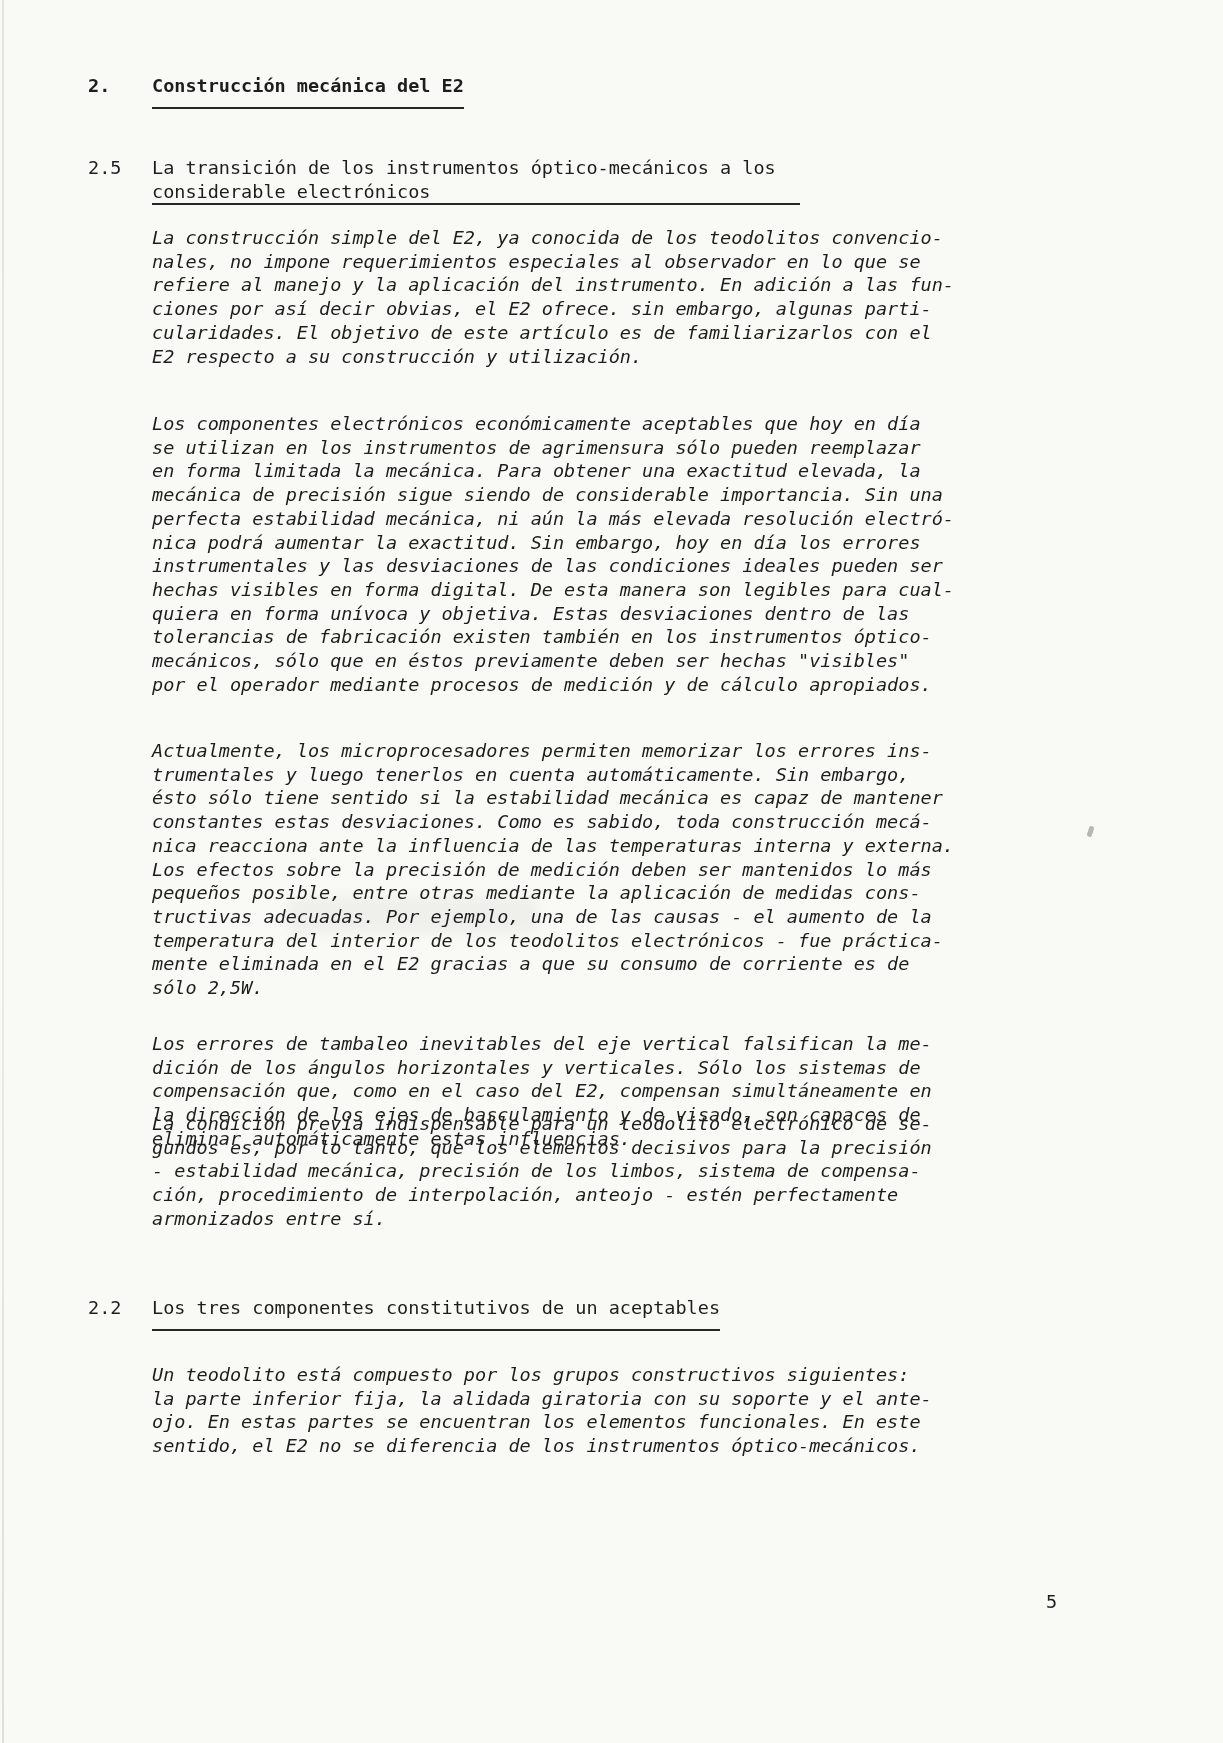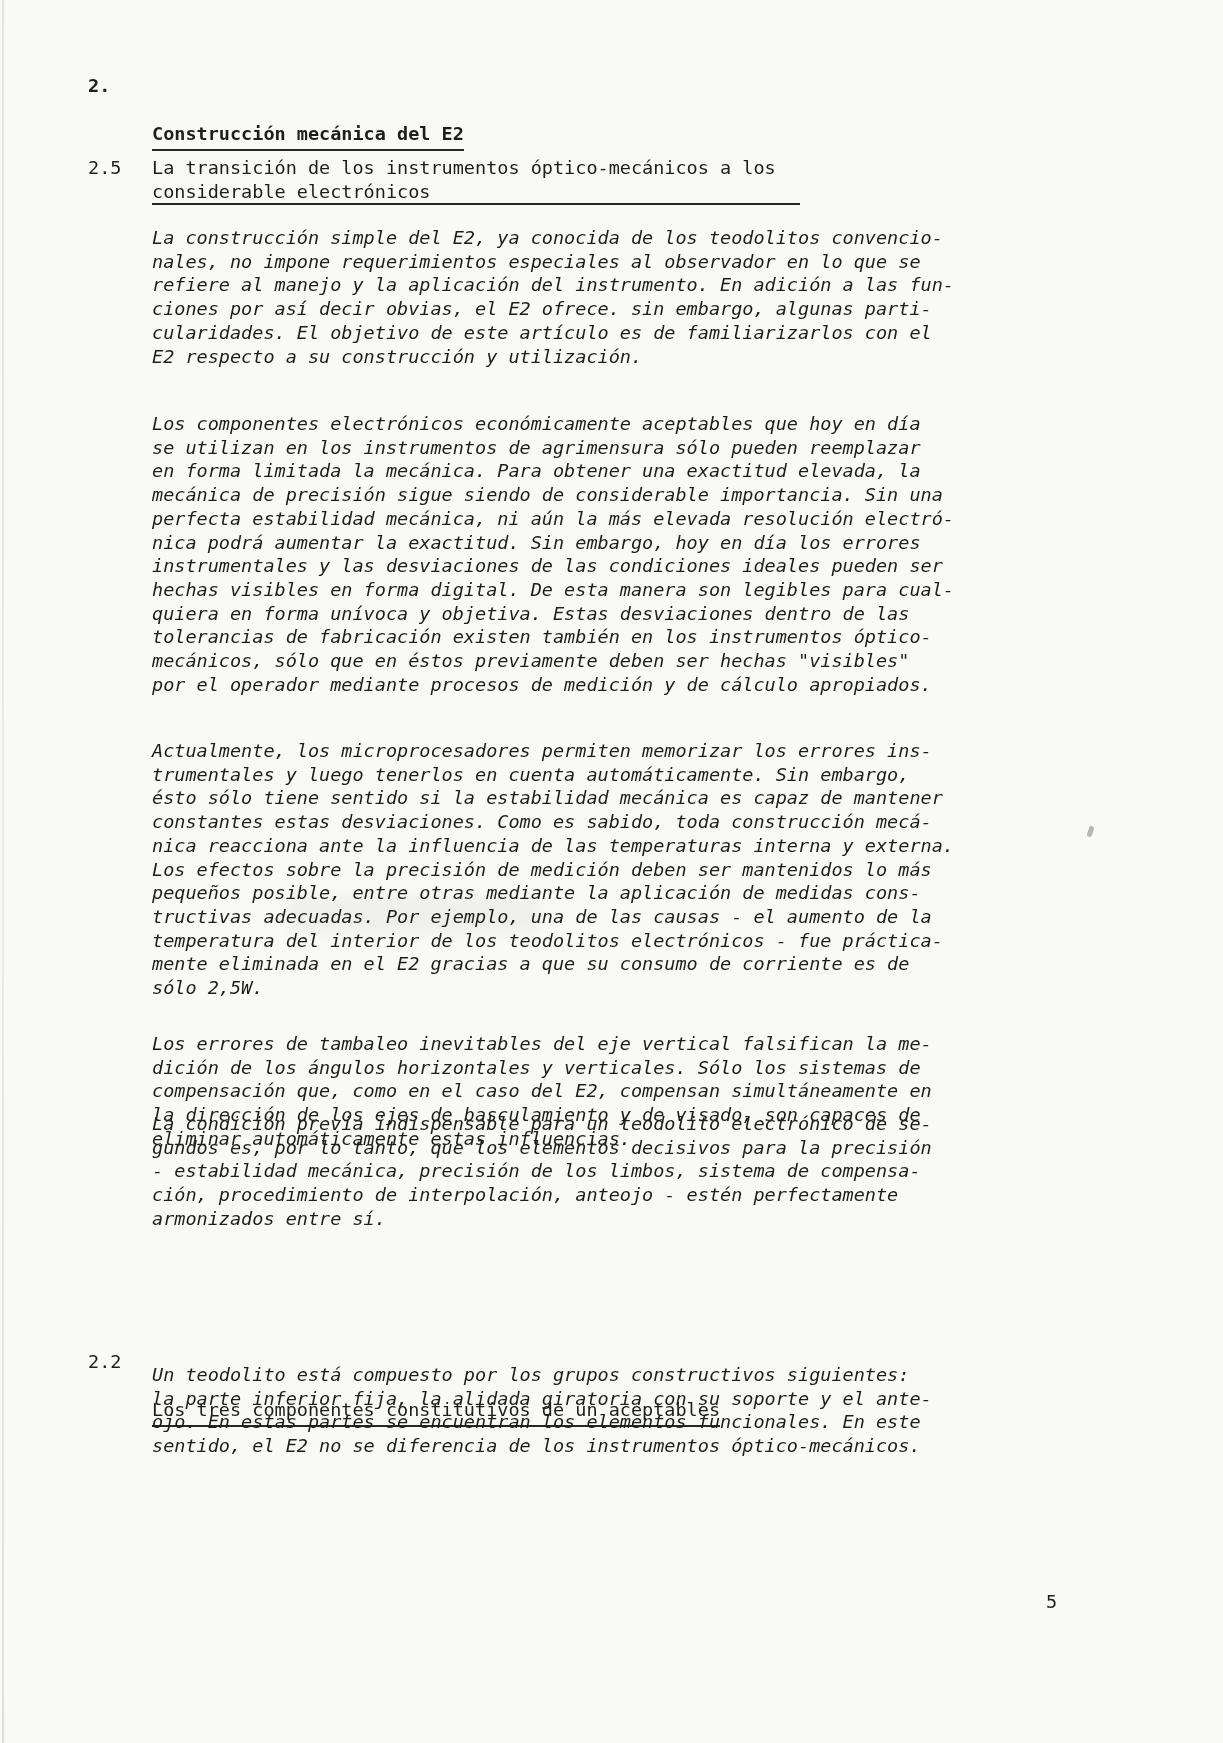--- a/index.html
+++ b/index.html
@@ -55,22 +55,21 @@
     display: flex;
     align-items: flex-start;
   }
   .num {
     width: 64px;
     flex: 0 0 64px;
   }
   .h2-row .num, .h2-row .title { font-weight: bold; }
   .title-underline {
     border-bottom: 2px solid #262626;
-    padding-bottom: 3px;
-    margin-top: 48px;
+    padding-bottom: 9px;
   }
   .subheading-block {
     width: 648px;
     border-bottom: 2px solid #262626;
     padding-bottom: 0;
   }
   .para {
     position: absolute;
     left: 152px;
     white-space: pre;
@@ -137,21 +136,21 @@
 dición de los ángulos horizontales y verticales. Sólo los sistemas de
 compensación que, como en el caso del E2, compensan simultáneamente en
 la dirección de los ejes de basculamiento y de visado, son capaces de
 eliminar automáticamente estas influencias.</div>
   <div class="para" style="top:1112px">La condición previa indispensable para un teodolito electrónico de se-
 gundos es, por lo tanto, que los elementos decisivos para la precisión
 - estabilidad mecánica, precisión de los limbos, sistema de compensa-
 ción, procedimiento de interpolación, anteojo - estén perfectamente
 armonizados entre sí.</div>
 
-  <div class="row" style="top:1350px">
+  <div class="row" style="top:1296px">
     <span class="num">2.2</span>
     <span class="title title-underline">Los tres componentes constitutivos de un aceptables</span>
   </div>
 
   <div class="para" style="top:1363px">Un teodolito está compuesto por los grupos constructivos siguientes:
 la parte inferior fija, la alidada giratoria con su soporte y el ante-
 ojo. En estas partes se encuentran los elementos funcionales. En este
 sentido, el E2 no se diferencia de los instrumentos óptico-mecánicos.</div>
 
   <div class="page-number">5</div>

